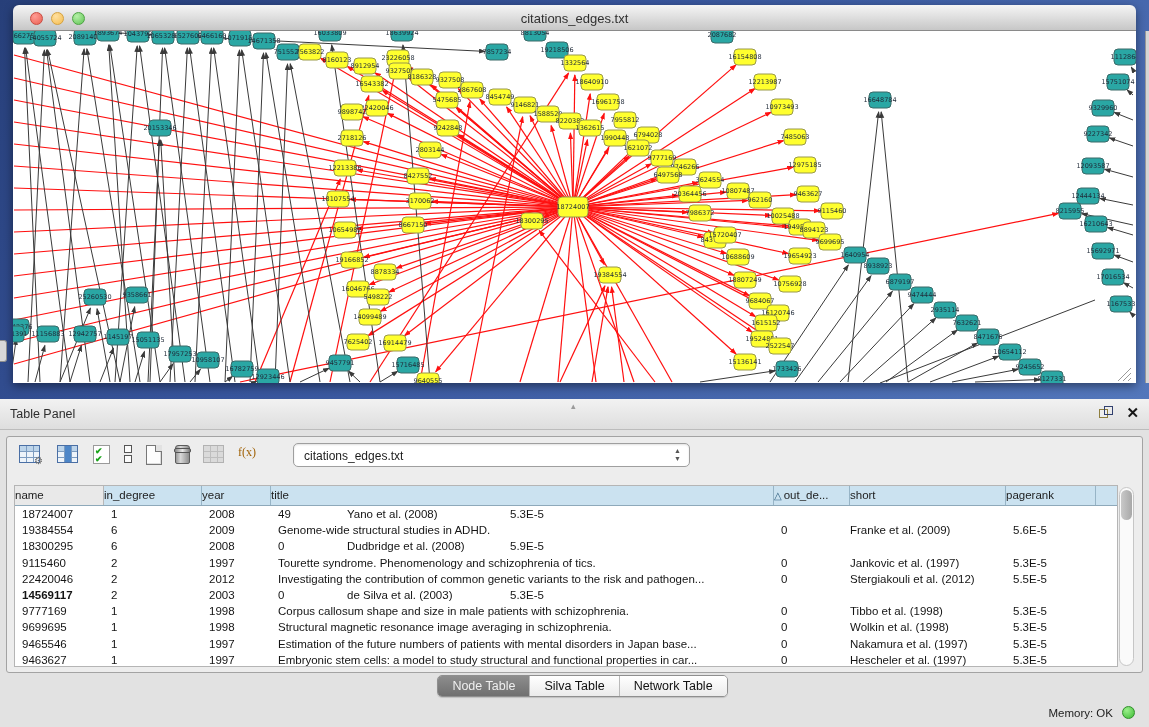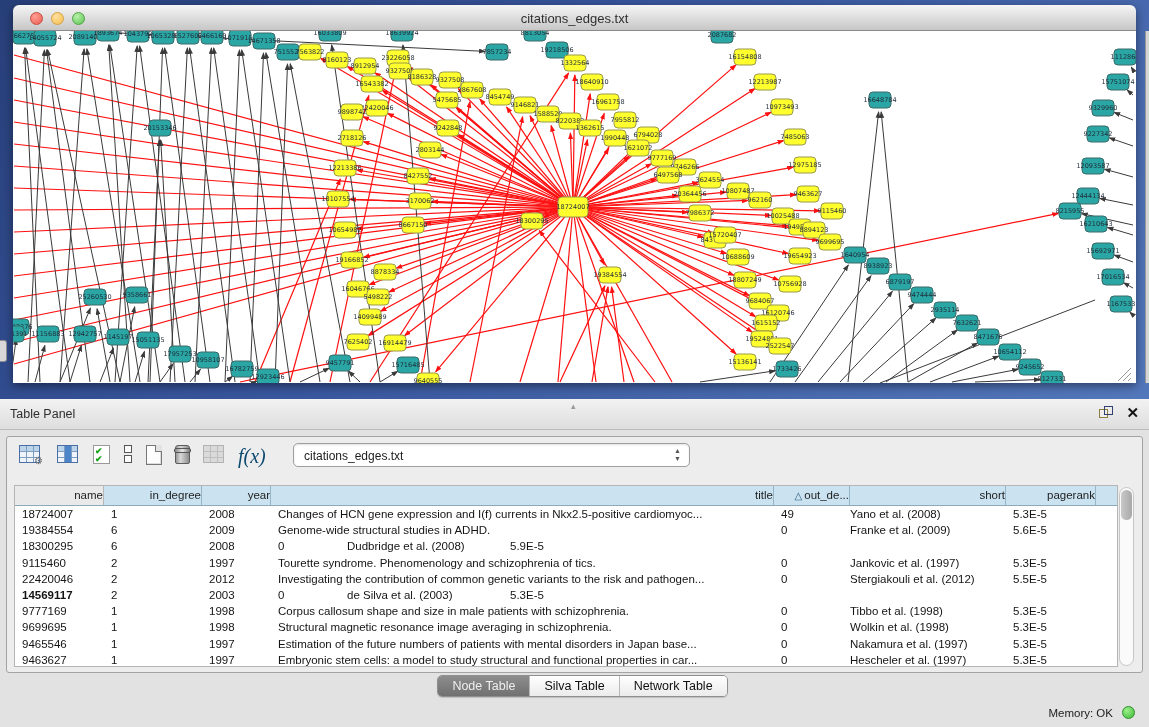--- a/index.html
+++ b/index.html
@@ -56,30 +56,30 @@
   .doc-ic { width:16px; height:20px; background:#fdfdfd; border:1px solid #777;
       box-shadow:inset -1px -1px 0 #ddd; }
   .doc-ic::after { content:""; position:absolute; right:-1px; top:-1px; width:6px; height:6px;
       background:#e2e2e2; border-left:1px solid #777; border-bottom:1px solid #777; }
   .trash-ic { width:15px; height:19px; background:linear-gradient(90deg,#9a9a9a,#d8d8d8 35%,#8e8e8e); border-radius:3px 3px 2px 2px; border:1px solid #5c5c5c; }
   .trash-ic::before { content:""; position:absolute; left:-2px; top:2px; right:-2px; height:3px; background:linear-gradient(90deg,#888,#e8e8e8,#777); border:1px solid #555; border-radius:2px; }
   .table-gray { width:21px; height:18px; border:1px solid #9a9a9a; background:#d2d2d2; opacity:.7; }
   .table-gray .lines { position:absolute; inset:0;
       background:linear-gradient(to right,transparent 6px,#ababab 6px,#ababab 7px,transparent 7px,transparent 13px,#ababab 13px,#ababab 14px,transparent 14px),
                  linear-gradient(to bottom,transparent 5px,#ababab 5px,#ababab 6px,transparent 6px,transparent 11px,#ababab 11px,#ababab 12px,transparent 12px); }
-  .fx-ic { font-family:"Liberation Serif",serif; font-style:italic; font-size:20px; color:#0c4a6e; }
+  .fx-ic { font-family:"Liberation Serif",serif; font-size:12px; color:#a16207; }
   .combo { position:absolute; left:280px; top:0; width:397px; height:24px; background:#fff;
       border:1px solid #9f9f9f; border-radius:5px; box-shadow:inset 0 1px 2px rgba(0,0,0,.12); }
   .combo .val { position:absolute; left:10px; top:5px; font-size:12px; color:#1c1c1c; }
   .combo .stepper { position:absolute; right:8px; top:3px; font-size:7px; color:#555; line-height:8px; text-align:center; }
 
   .data-table { position:absolute; left:7px; top:48px; width:1104px; bottom:5px; background:#fff;
       border:1px solid #b5b5b5; }
   .thead { display:flex; height:20px; background:#cbe2f0; border-bottom:1px solid #8ea9ba; }
-  .th { font-size:11.5px; color:#1d1d1d; text-align:right; line-height:19px;
+  .th { font-size:11.5px; color:#1d1d1d; text-align:left; line-height:19px;
       border-right:1px solid #97b4c6; overflow:hidden; white-space:nowrap; flex:none; }
   .th.gray { background:#e9e9e9; border-right:1px solid #b7b7b7; }
   .th .sortmark { color:#2d5d7d; font-size:10px; margin-right:2px; }
   .tr { display:flex; height:16.2px; }
   .td { font-size:11.5px; color:#141414; line-height:16px; padding:0 0 0 7px;
       overflow:hidden; white-space:nowrap; flex:none; }
   .td.center { text-align:left; padding:0; }
   .vscroll { position:absolute; right:8px; top:50px; bottom:6px; width:15px;
       background:#fafafa; border:1px solid #c6c6c6; border-radius:8px; }
   .vthumb { position:absolute; left:1px; top:2px; width:11px; height:30px;
@@ -612,21 +612,20 @@
           <div class="th" style="width: 503px;">title</div>
           <div class="th" style="width: 76px;"><span class="sortmark">△</span>out_de...</div>
           <div class="th" style="width: 156px;">short</div>
           <div class="th" style="width: 90px;">pagerank</div>
         </div>
       <div id="tbody">
           <div class="tr">
             <div class="td" style="width: 89px;">18724007</div>
             <div class="td" style="width: 98px;">1</div>
             <div class="td" style="width: 69px;">2008</div>
-            <div class="td" style="width: 503px;">Changes of HCN gene expression and I(f) currents in Nkx2.5-positive cardiomyoc...</div>
             <div class="td" style="width: 76px;">49</div>
             <div class="td center" style="width: 156px;">Yano et al. (2008)</div>
             <div class="td" style="width: 90px;">5.3E-5</div>
           </div>
           <div class="tr">
             <div class="td" style="width: 89px;">19384554</div>
             <div class="td" style="width: 98px;">6</div>
             <div class="td" style="width: 69px;">2009</div>
             <div class="td" style="width: 503px;">Genome-wide structural studies in ADHD.</div>
             <div class="td" style="width: 76px;">0</div>

